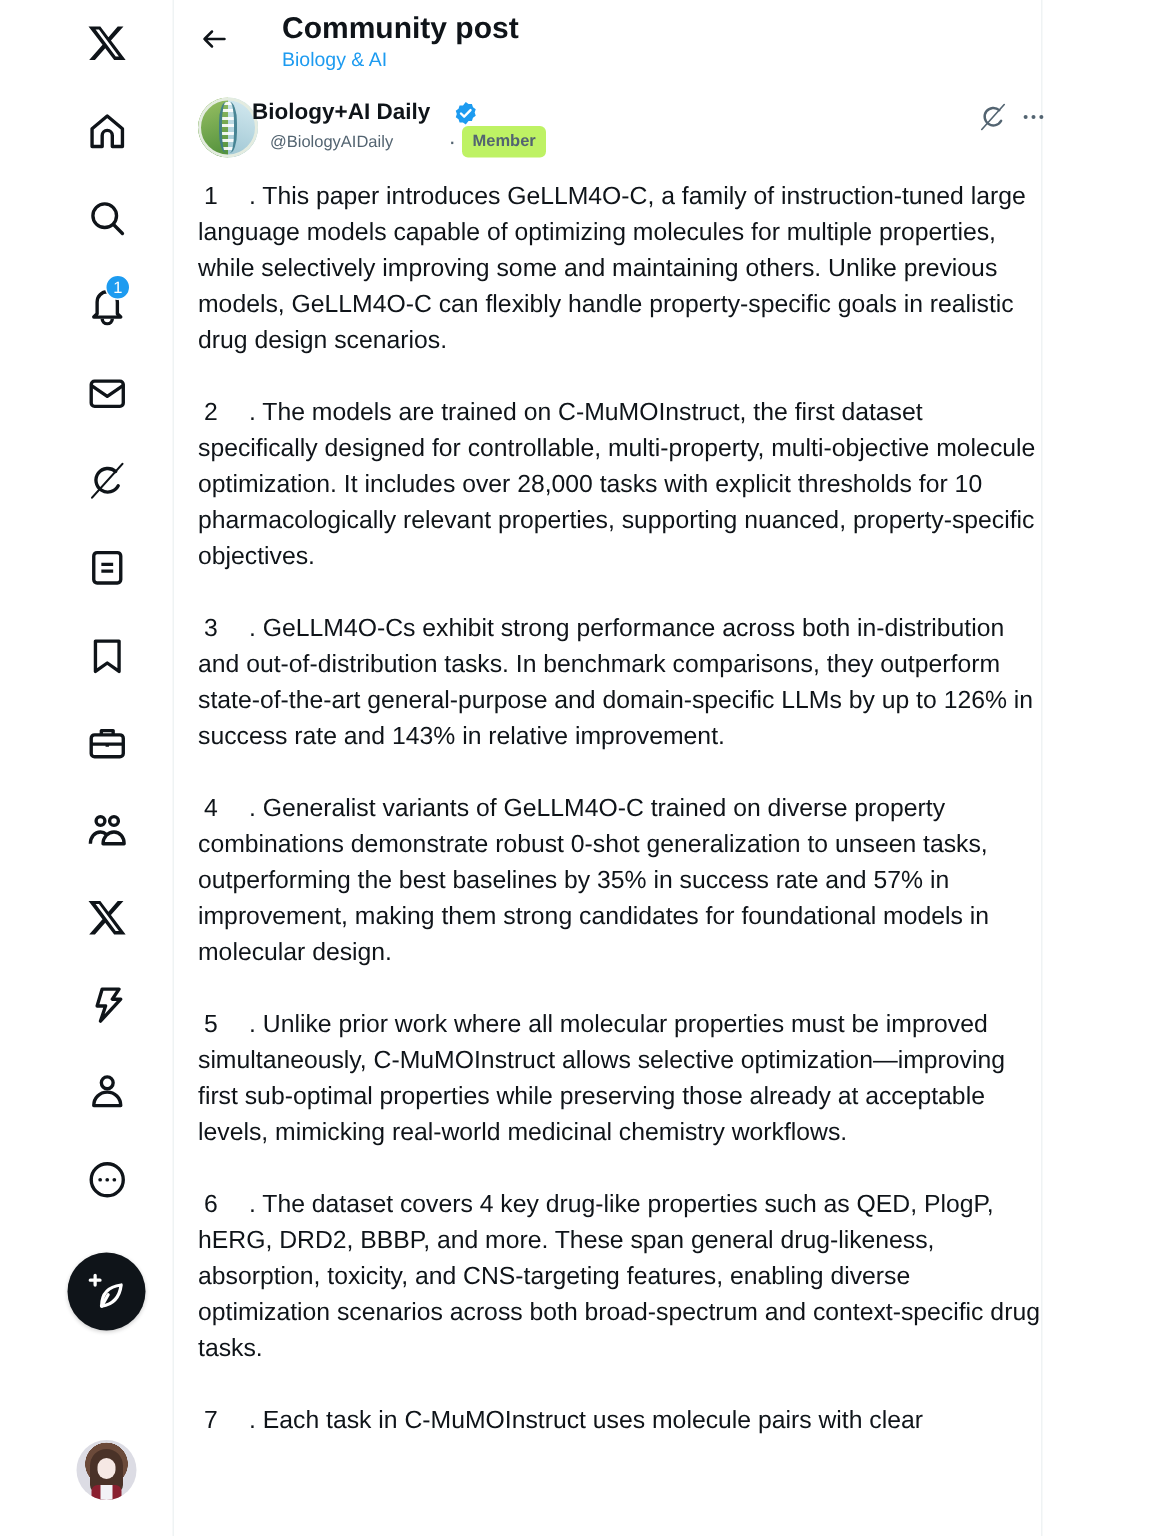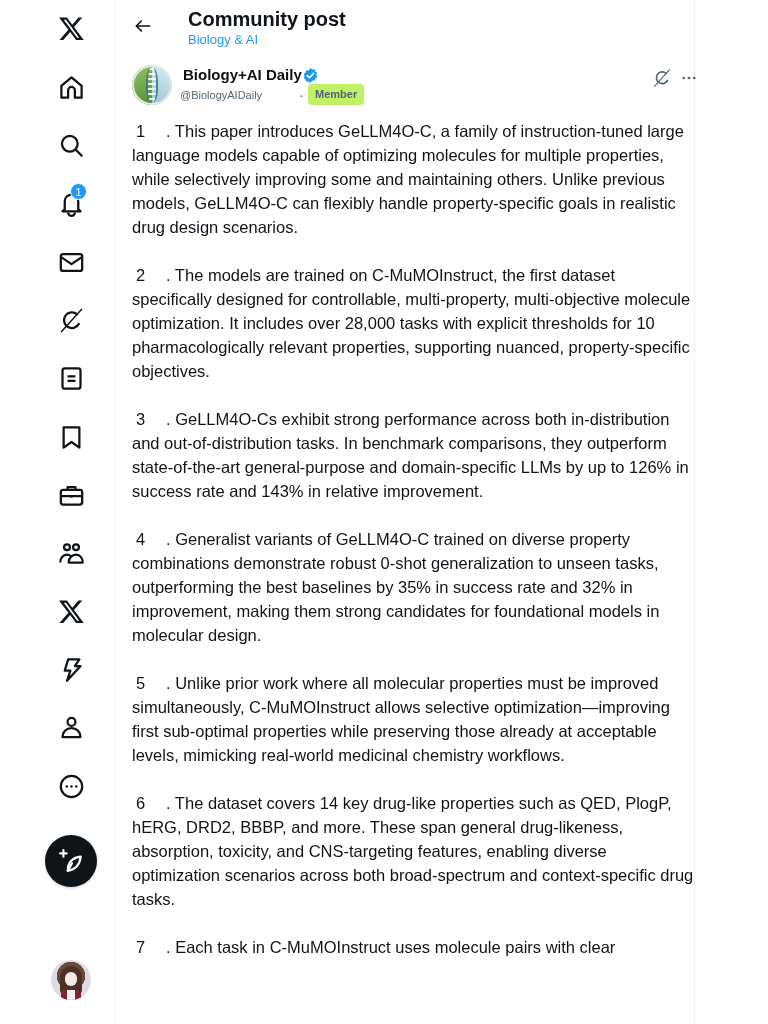--- a/index.html
+++ b/index.html
@@ -27,21 +27,21 @@
     .header-title { position: absolute; left: 72px; top: 7px; font-size: 20px; font-weight: bold; color: #0f1419; line-height: 24px; }
     .header-sub { position: absolute; left: 72px; top: 32px; font-size: 13px; color: #1d9bf0; line-height: 16px; cursor: pointer; }
 
     .post { position: absolute; left: 16px; top: 64px; width: 568px; }
     .post-avatar { position: absolute; left: 0; top: 1px; width: 40px; height: 40px; border-radius: 50%; overflow: hidden; cursor: pointer; background: #dfe9d6; }
     .post-avatar .half-l { position: absolute; left: 0; top: 0; width: 20px; height: 40px; background: linear-gradient(160deg, #9cc266, #4f8f3a); }
     .post-avatar .half-r { position: absolute; left: 20px; top: 0; width: 20px; height: 40px; background: linear-gradient(200deg, #d8ecf2, #9ec6d3); }
     .post-avatar .helix { position: absolute; left: 14px; top: 3px; width: 12px; height: 34px; border-left: 2px solid #3c7c8c; border-right: 2px solid #3c7c8c; border-radius: 40%; background: repeating-linear-gradient(180deg, #ffffff 0 2px, transparent 2px 5px); opacity: 0.9; }
     .post-avatar .ring { position: absolute; inset: 0; border-radius: 50%; border: 2px solid #e4ece0; }
 
-    .author-name { position: absolute; left: 51px; top: 1px; font-size: 15px; font-weight: bold; color: #0f1419; line-height: 20px; cursor: pointer; }
+    .author-name { position: absolute; left: 36px; top: 1px; font-size: 15px; font-weight: bold; color: #0f1419; line-height: 20px; cursor: pointer; }
     .verified { position: absolute; left: 170px; top: 3px; width: 17px; height: 17px; }
     .author-handle { position: absolute; left: 48px; top: 21px; font-size: 11px; color: #536471; line-height: 20px; cursor: pointer; }
     .dot-sep { position: absolute; left: 167px; top: 21px; font-size: 15px; color: #536471; line-height: 20px; }
     .member-badge { position: absolute; left: 176px; top: 20px; height: 21px; padding: 0 7px; border-radius: 4px; background: #bef264; font-size: 11px; font-weight: bold; color: #536471; line-height: 21px; }
     .grok-btn { position: absolute; left: 518px; top: 2px; width: 24px; height: 24px; display: flex; align-items: center; justify-content: center; cursor: pointer; }
     .grok-btn svg { width: 20px; height: 20px; }
     .more-btn { position: absolute; left: 545px; top: 2px; width: 24px; height: 24px; display: flex; align-items: center; justify-content: center; cursor: pointer; }
     .more-btn svg { width: 18px; height: 18px; }
 
     .post-body { position: absolute; left: 0; top: 55px; width: 566px; font-size: 16.5px; line-height: 24px; color: #0f1419; }
@@ -188,19 +188,19 @@
           <circle cx="5" cy="12" r="1.8" fill="#536471"></circle>
           <circle cx="12" cy="12" r="1.8" fill="#536471"></circle>
           <circle cx="19" cy="12" r="1.8" fill="#536471"></circle>
         </svg>
     </div>
 
     <div class="post-body">
       <p class="para"><span class="num">1</span><span>. This paper introduces GeLLM4O-C, a family of instruction-tuned large language models capable of optimizing molecules for multiple properties, while selectively improving some and maintaining others. Unlike previous models, GeLLM4O-C can flexibly handle property-specific goals in realistic drug design scenarios.</span></p>
       <p class="para"><span class="num">2</span><span>. The models are trained on C-MuMOInstruct, the first dataset specifically designed for controllable, multi-property, multi-objective molecule optimization. It includes over 28,000 tasks with explicit thresholds for 10 pharmacologically relevant properties, supporting nuanced, property-specific objectives.</span></p>
       <p class="para"><span class="num">3</span><span>. GeLLM4O-Cs exhibit strong performance across both in-distribution and out-of-distribution tasks. In benchmark comparisons, they outperform state-of-the-art general-purpose and domain-specific LLMs by up to 126% in success rate and 143% in relative improvement.</span></p>
-      <p class="para"><span class="num">4</span><span>. Generalist variants of GeLLM4O-C trained on diverse property combinations demonstrate robust 0-shot generalization to unseen tasks, outperforming the best baselines by 35% in success rate and 32% in improvement, making them strong candidates for foundational models in molecular design.</span></p>
+      <p class="para"><span class="num">4</span><span>. Generalist variants of GeLLM4O-C trained on diverse property combinations demonstrate robust 0-shot generalization to unseen tasks, outperforming the best baselines by 35% in success rate and 57% in improvement, making them strong candidates for foundational models in molecular design.</span></p>
       <p class="para"><span class="num">5</span><span>. Unlike prior work where all molecular properties must be improved simultaneously, C-MuMOInstruct allows selective optimization—improving first sub-optimal properties while preserving those already at acceptable levels, mimicking real-world medicinal chemistry workflows.</span></p>
-      <p class="para"><span class="num">6</span><span>. The dataset covers 14 key drug-like properties such as QED, PlogP, hERG, DRD2, BBBP, and more. These span general drug-likeness, absorption, toxicity, and CNS-targeting features, enabling diverse optimization scenarios across both broad-spectrum and context-specific drug tasks.</span></p>
+      <p class="para"><span class="num">6</span><span>. The dataset covers 4 key drug-like properties such as QED, PlogP, hERG, DRD2, BBBP, and more. These span general drug-likeness, absorption, toxicity, and CNS-targeting features, enabling diverse optimization scenarios across both broad-spectrum and context-specific drug tasks.</span></p>
       <p class="para"><span class="num">7</span><span>. Each task in C-MuMOInstruct uses molecule pairs with clear</span></p>
     </div>
   </article>
 </main>
 
 </body></html>

